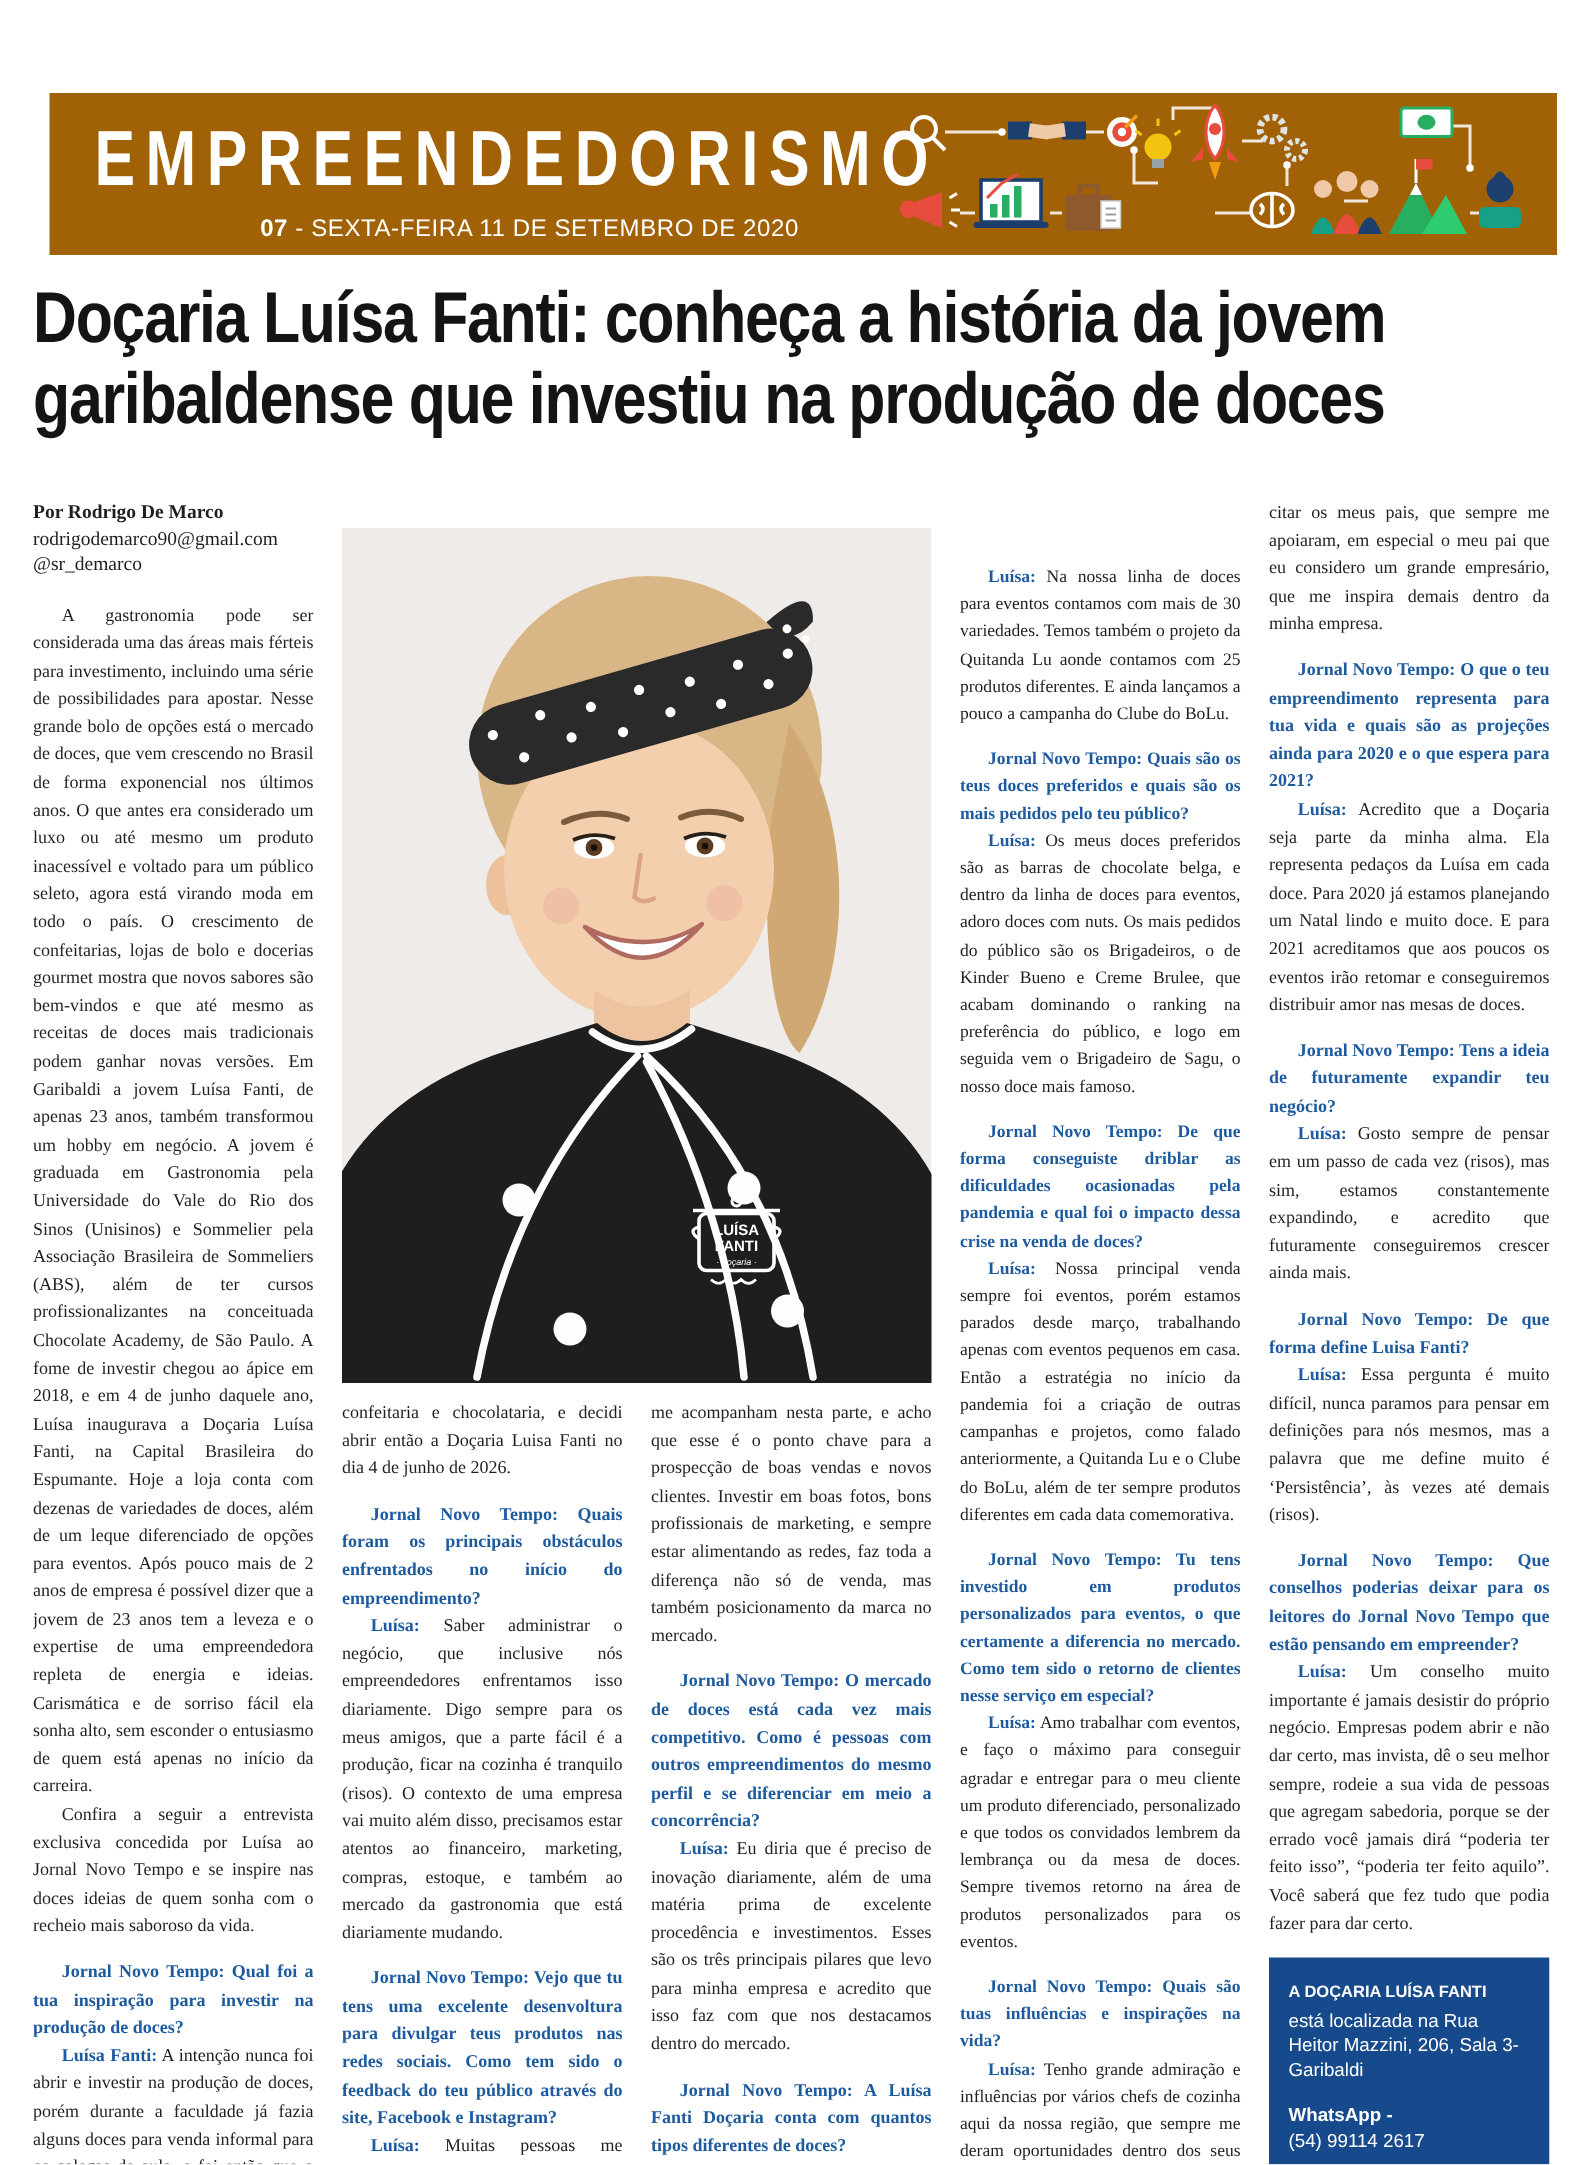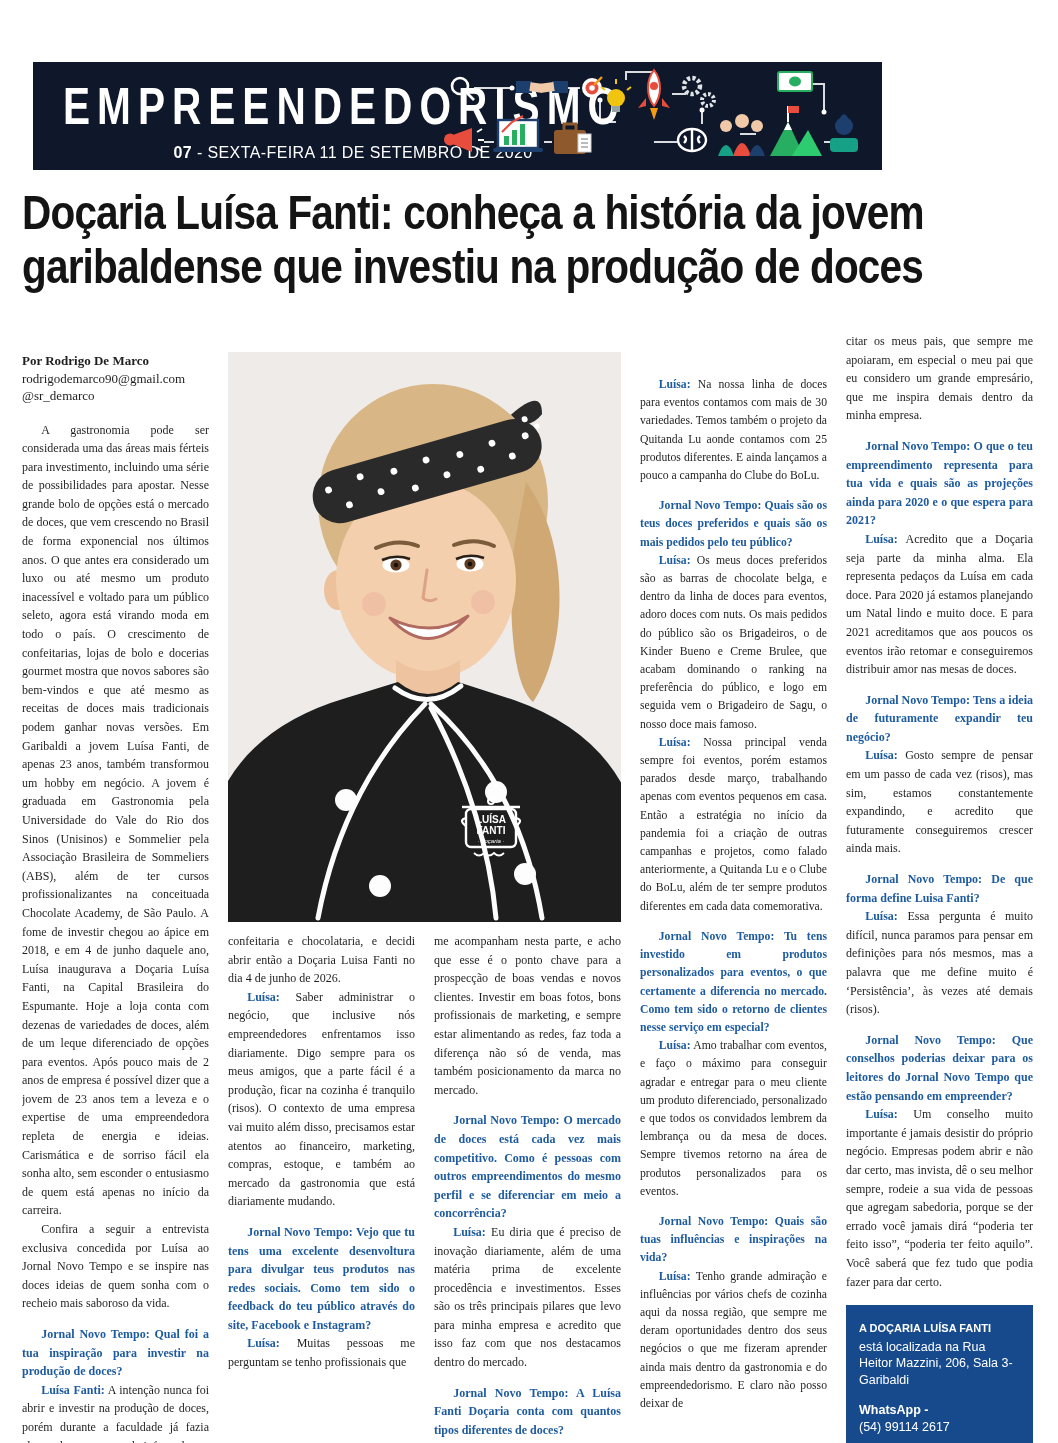--- a/index.html
+++ b/index.html
@@ -1,20 +1,20 @@
 <!DOCTYPE html>
 <html lang="pt"><head>
 <meta charset="utf-8">
 <style>
   html,body{margin:0;padding:0;background:#ffffff;}
   .page{position:relative;width:1058px;height:1443px;background:#ffffff;overflow:hidden;
         font-family:"Liberation Serif",serif;}
 
   
-  .banner{position:absolute;left:33px;top:62px;width:849px;height:108px;background:#0f172a;}
+  .banner{position:absolute;left:33px;top:62px;width:1005px;height:108px;background:#a16207;}
   .banner-title{position:absolute;left:30px;top:14px;color:#ffffff;
     font-family:"Liberation Sans",sans-serif;font-weight:bold;font-size:52px;
     letter-spacing:9px;white-space:nowrap;transform:scaleX(0.78);transform-origin:left top;}
   .banner-date{position:absolute;left:0;bottom:8px;width:640px;text-align:center;color:#ffffff;
     font-family:"Liberation Sans",sans-serif;font-size:16px;letter-spacing:.4px;}
   .banner-date b{font-weight:bold;}
   .banner-icons{position:absolute;right:12px;top:2px;}
 
   
   .headline{position:absolute;left:22px;top:186px;width:1200px;
@@ -26,21 +26,21 @@
   .col{position:absolute;top:332px;width:187px;height:1111px;overflow:hidden;
     font-size:12px;line-height:18.6px;color:#1f1f1f;text-align:justify;}
   .col-0{left:22px;}
   .col-1{left:228px;top:932px;height:511px;}
   .col-2{left:434px;top:932px;height:511px;}
   .col-3{left:640px;font-size:11.7px;line-height:18.2px;margin-top:44px;}
   .col-4{left:846px;}
   .body-p,.ans{margin:0;text-indent:1.6em;}
   .q{margin:12px 0 0 0;text-indent:1.6em;color:#1d5a9e;font-weight:bold;}
   .lead{color:#1d5a9e;font-weight:bold;}
-  .byline{margin-bottom:16px;font-size:13px;line-height:17.5px;text-align:left;margin-top:20px;}
+  .byline{margin-bottom:16px;font-size:13px;line-height:17.5px;text-align:left;}
   .byline .author{font-weight:bold;}
 
   
   .photo{position:absolute;left:228px;top:352px;width:393px;height:570px;}
 
   
   .contact-box{margin-top:14px;background:#174a8c;color:#ffffff;padding:15px 13px 18px 13px;
     font-family:"Liberation Sans",sans-serif;font-size:12.5px;line-height:16.5px;
     text-align:left;text-indent:0;box-sizing:border-box;width:187px;}
   .contact-box .box-title{font-weight:bold;font-size:11px;margin-bottom:2px;}
@@ -281,36 +281,38 @@
       <div>@sr_demarco</div>
     </div>
     <p class="body-p">A gastronomia pode ser considerada uma das áreas mais férteis para investimento, incluindo uma série de possibilidades para apostar. Nesse grande bolo de opções está o mercado de doces, que vem crescendo no Brasil de forma exponencial nos últimos anos. O que antes era considerado um luxo ou até mesmo um produto inacessível e voltado para um público seleto, agora está virando moda em todo o país. O crescimento de confeitarias, lojas de bolo e docerias gourmet mostra que novos sabores são bem-vindos e que até mesmo as receitas de doces mais tradicionais podem ganhar novas versões. Em Garibaldi a jovem Luísa Fanti, de apenas 23 anos, também transformou um hobby em negócio. A jovem é graduada em Gastronomia pela Universidade do Vale do Rio dos Sinos (Unisinos) e Sommelier pela Associação Brasileira de Sommeliers (ABS), além de ter cursos profissionalizantes na conceituada Chocolate Academy, de São Paulo. A fome de investir chegou ao ápice em 2018, e em 4 de junho daquele ano, Luísa inaugurava a Doçaria Luísa Fanti, na Capital Brasileira do Espumante. Hoje a loja conta com dezenas de variedades de doces, além de um leque diferenciado de opções para eventos. Após pouco mais de 2 anos de empresa é possível dizer que a jovem de 23 anos tem a leveza e o expertise de uma empreendedora repleta de energia e ideias. Carismática e de sorriso fácil ela sonha alto, sem esconder o entusiasmo de quem está apenas no início da carreira.</p>
     <p class="body-p">Confira a seguir a entrevista exclusiva concedida por Luísa ao Jornal Novo Tempo e se inspire nas doces ideias de quem sonha com o recheio mais saboroso da vida.</p>
     <p class="q">Jornal Novo Tempo: Qual foi a tua inspiração para investir na produção de doces?</p>
     <p class="ans"><b class="lead">Luísa Fanti:</b> <span>A intenção nunca foi abrir e investir na produção de doces, porém durante a faculdade já fazia alguns doces para venda informal para os colegas de aula, e foi então que o pessoal começou a gostar e comecei a investir nisso, em casa mesmo. Quando me formei, fiz cursos profissionalizantes dentro da</span></p>
   </div>
 
   <div class="col col-1">
     <p class="body-p" style="text-indent:0">confeitaria e chocolataria, e decidi abrir então a Doçaria Luisa Fanti no dia 4 de junho de 2026.</p>
+    <p class="q">Jornal Novo Tempo: Quais foram os principais obstáculos enfrentados no início do empreendimento?</p>
     <p class="ans"><b class="lead">Luísa:</b> <span>Saber administrar o negócio, que inclusive nós empreendedores enfrentamos isso diariamente. Digo sempre para os meus amigos, que a parte fácil é a produção, ficar na cozinha é tranquilo (risos). O contexto de uma empresa vai muito além disso, precisamos estar atentos ao financeiro, marketing, compras, estoque, e também ao mercado da gastronomia que está diariamente mudando.</span></p>
     <p class="q">Jornal Novo Tempo: Vejo que tu tens uma excelente desenvoltura para divulgar teus produtos nas redes sociais. Como tem sido o feedback do teu público através do site, Facebook e Instagram?</p>
     <p class="ans"><b class="lead">Luísa:</b> <span>Muitas pessoas me perguntam se tenho profissionais que</span></p>
   </div>
 
   <div class="col col-2">
     <p class="body-p" style="text-indent:0">me acompanham nesta parte, e acho que esse é o ponto chave para a prospecção de boas vendas e novos clientes. Investir em boas fotos, bons profissionais de marketing, e sempre estar alimentando as redes, faz toda a diferença não só de venda, mas também posicionamento da marca no mercado.</p>
     <p class="q">Jornal Novo Tempo: O mercado de doces está cada vez mais competitivo. Como é pessoas com outros empreendimentos do mesmo perfil e se diferenciar em meio a concorrência?</p>
     <p class="ans"><b class="lead">Luísa:</b> <span>Eu diria que é preciso de inovação diariamente, além de uma matéria prima de excelente procedência e investimentos. Esses são os três principais pilares que levo para minha empresa e acredito que isso faz com que nos destacamos dentro do mercado.</span></p>
     <p class="q">Jornal Novo Tempo: A Luísa Fanti Doçaria conta com quantos tipos diferentes de doces?</p>
   </div>
 
   <div class="col col-3">
     <p class="ans"><b class="lead">Luísa:</b> <span>Na nossa linha de doces para eventos contamos com mais de 30 variedades. Temos também o projeto da Quitanda Lu aonde contamos com 25 produtos diferentes. E ainda lançamos a pouco a campanha do Clube do BoLu.</span></p>
     <p class="q">Jornal Novo Tempo: Quais são os teus doces preferidos e quais são os mais pedidos pelo teu público?</p>
     <p class="ans"><b class="lead">Luísa:</b> <span>Os meus doces preferidos são as barras de chocolate belga, e dentro da linha de doces para eventos, adoro doces com nuts. Os mais pedidos do público são os Brigadeiros, o de Kinder Bueno e Creme Brulee, que acabam dominando o ranking na preferência do público, e logo em seguida vem o Brigadeiro de Sagu, o nosso doce mais famoso.</span></p>
+    <p class="q">Jornal Novo Tempo: De que forma conseguiste driblar as dificuldades ocasionadas pela pandemia e qual foi o impacto dessa crise na venda de doces?</p>
     <p class="ans"><b class="lead">Luísa:</b> <span>Nossa principal venda sempre foi eventos, porém estamos parados desde março, trabalhando apenas com eventos pequenos em casa. Então a estratégia no início da pandemia foi a criação de outras campanhas e projetos, como falado anteriormente, a Quitanda Lu e o Clube do BoLu, além de ter sempre produtos diferentes em cada data comemorativa.</span></p>
     <p class="q">Jornal Novo Tempo: Tu tens investido em produtos personalizados para eventos, o que certamente a diferencia no mercado. Como tem sido o retorno de clientes nesse serviço em especial?</p>
     <p class="ans"><b class="lead">Luísa:</b> <span>Amo trabalhar com eventos, e faço o máximo para conseguir agradar e entregar para o meu cliente um produto diferenciado, personalizado e que todos os convidados lembrem da lembrança ou da mesa de doces. Sempre tivemos retorno na área de produtos personalizados para os eventos.</span></p>
     <p class="q">Jornal Novo Tempo: Quais são tuas influências e inspirações na vida?</p>
     <p class="ans"><b class="lead">Luísa:</b> <span>Tenho grande admiração e influências por vários chefs de cozinha aqui da nossa região, que sempre me deram oportunidades dentro dos seus negócios o que me fizeram aprender ainda mais dentro da gastronomia e do empreendedorismo. E claro não posso deixar de</span></p>
   </div>
 
   <div class="col col-4">
     <p class="body-p" style="text-indent:0">citar os meus pais, que sempre me apoiaram, em especial o meu pai que eu considero um grande empresário, que me inspira demais dentro da minha empresa.</p>
     <p class="q">Jornal Novo Tempo: O que o teu empreendimento representa para tua vida e quais são as projeções ainda para 2020 e o que espera para 2021?</p>

